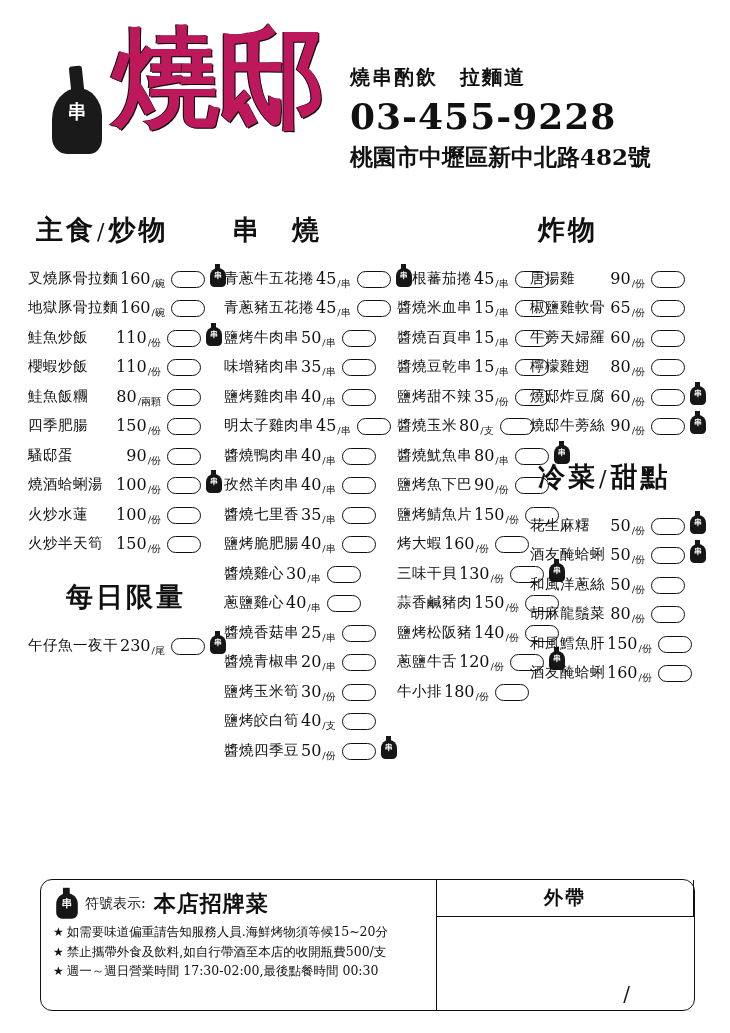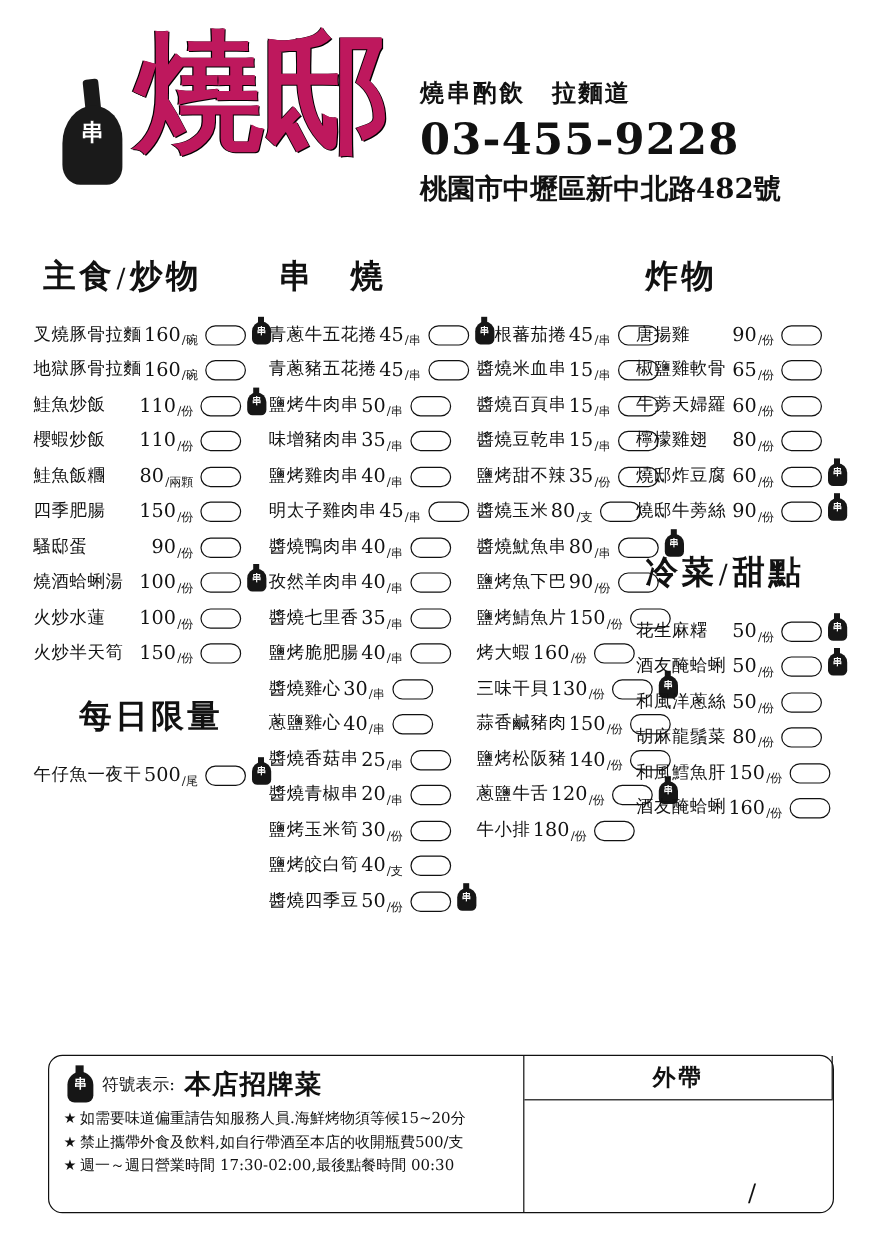--- a/index.html
+++ b/index.html
@@ -392,21 +392,21 @@
           <span class="mark empty"></span>
         </div>
       </div>
 
     <div class="daily">
       <div class="section-title center">每日限量</div>
       <div id="daily-list">
           <div class="item">
             <span class="nm">午仔魚一夜干</span>
             <span class="spacer"></span>
-            <span class="pr">500</span>
+            <span class="pr">230</span>
             <span class="unit">/尾</span>
             <span class="oval"></span>
             <span class="mark">
               <span class="mn"></span>
               <span class="mb"></span>
               <span class="mg">串</span>
             </span>
           </div>
         </div>
     </div>

